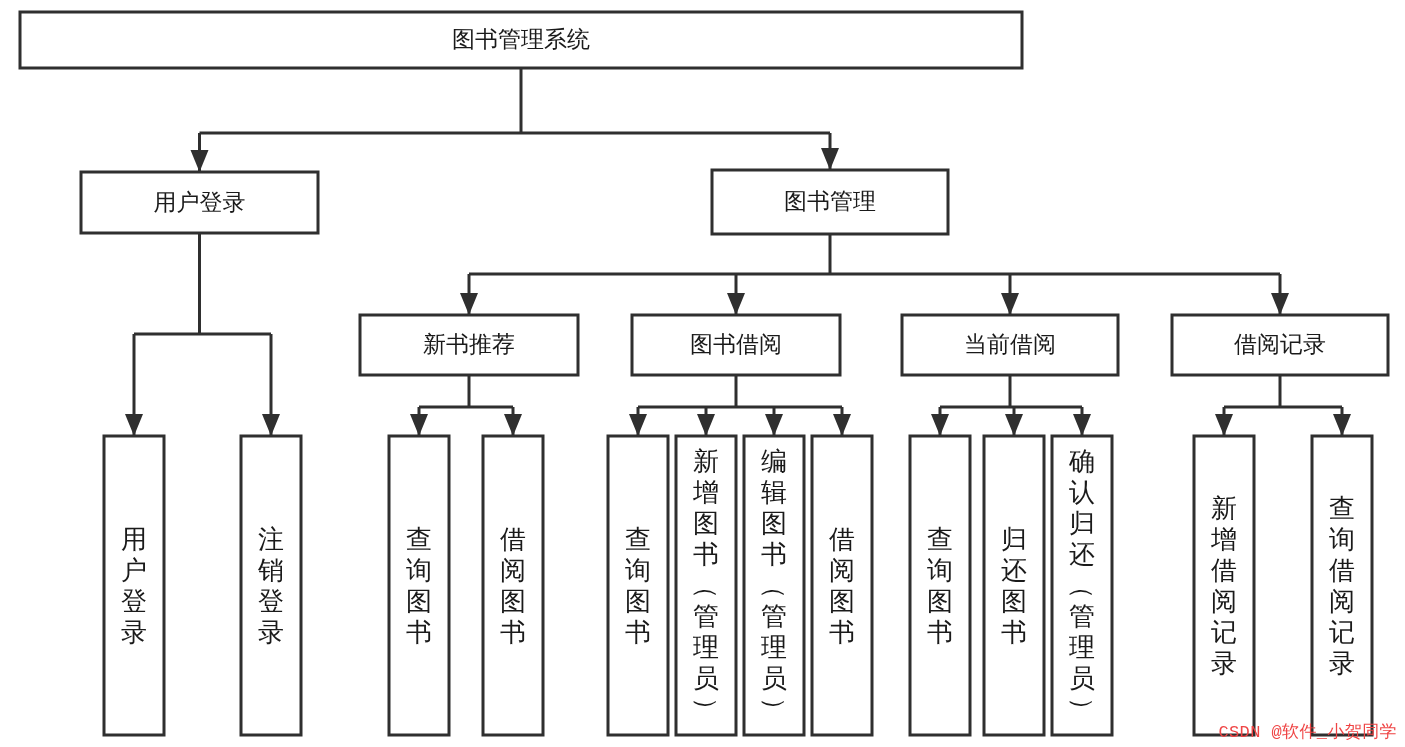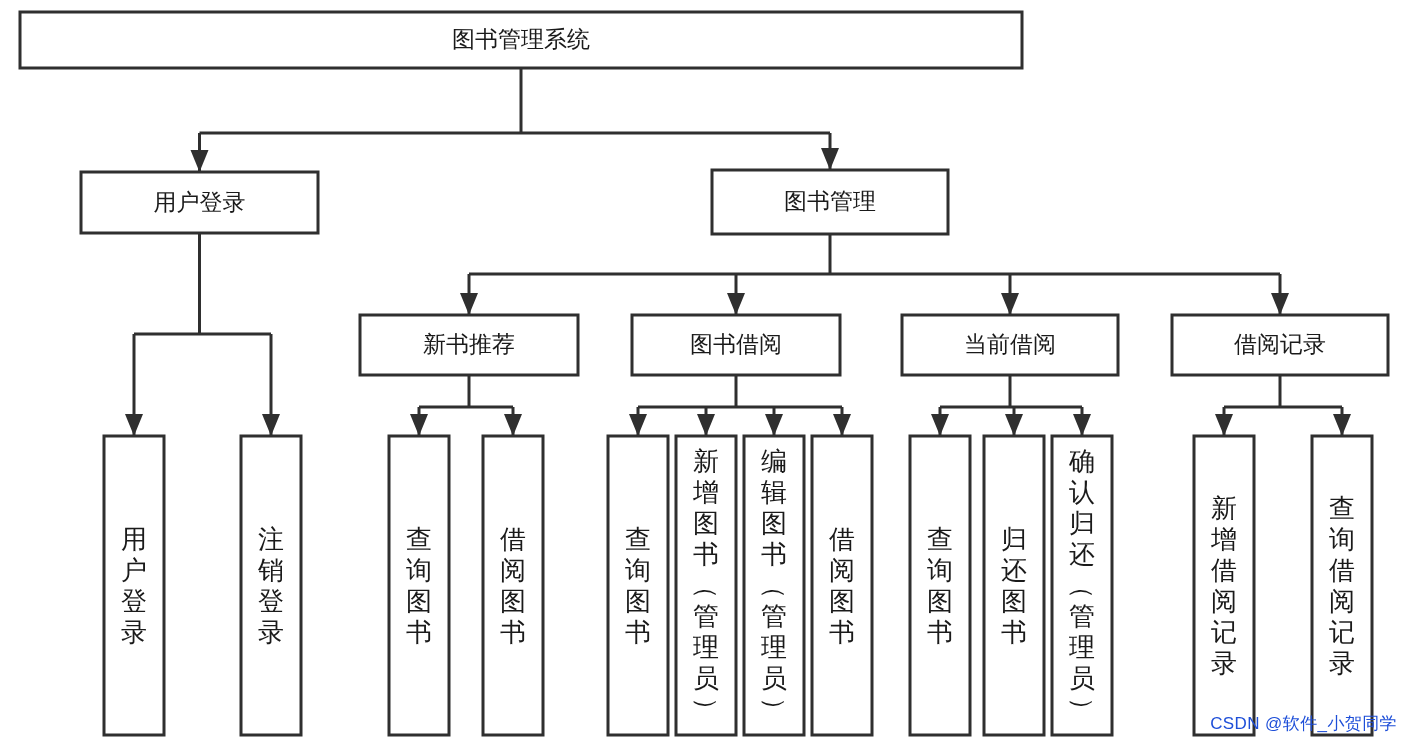--- a/index.html
+++ b/index.html
@@ -49,24 +49,24 @@
   }
   .node-label-v {
     font-family: "Liberation Sans", "DejaVu Sans", sans-serif;
     font-size: 26px;
     fill: #1a1a1a;
     text-anchor: middle;
   }
   .watermark-text {
     position: absolute;
     right: 8px;
-    bottom: 12px;
-    font-family: Liberation Sans, sans-serif;
+    bottom: 4px;
+    font-family: Liberation Mono, monospace;
     font-size: 17px;
-    color: #1d4ed8;
+    color: #ef4444;
     white-space: nowrap;
     letter-spacing: 0.4px;
   }
 </style>
 </head>
 <body>
 
 <div id="diagram-root">
   <svg class="diagram-canvas" viewBox="0 0 1405 747">
     <g id="connector-layer">

